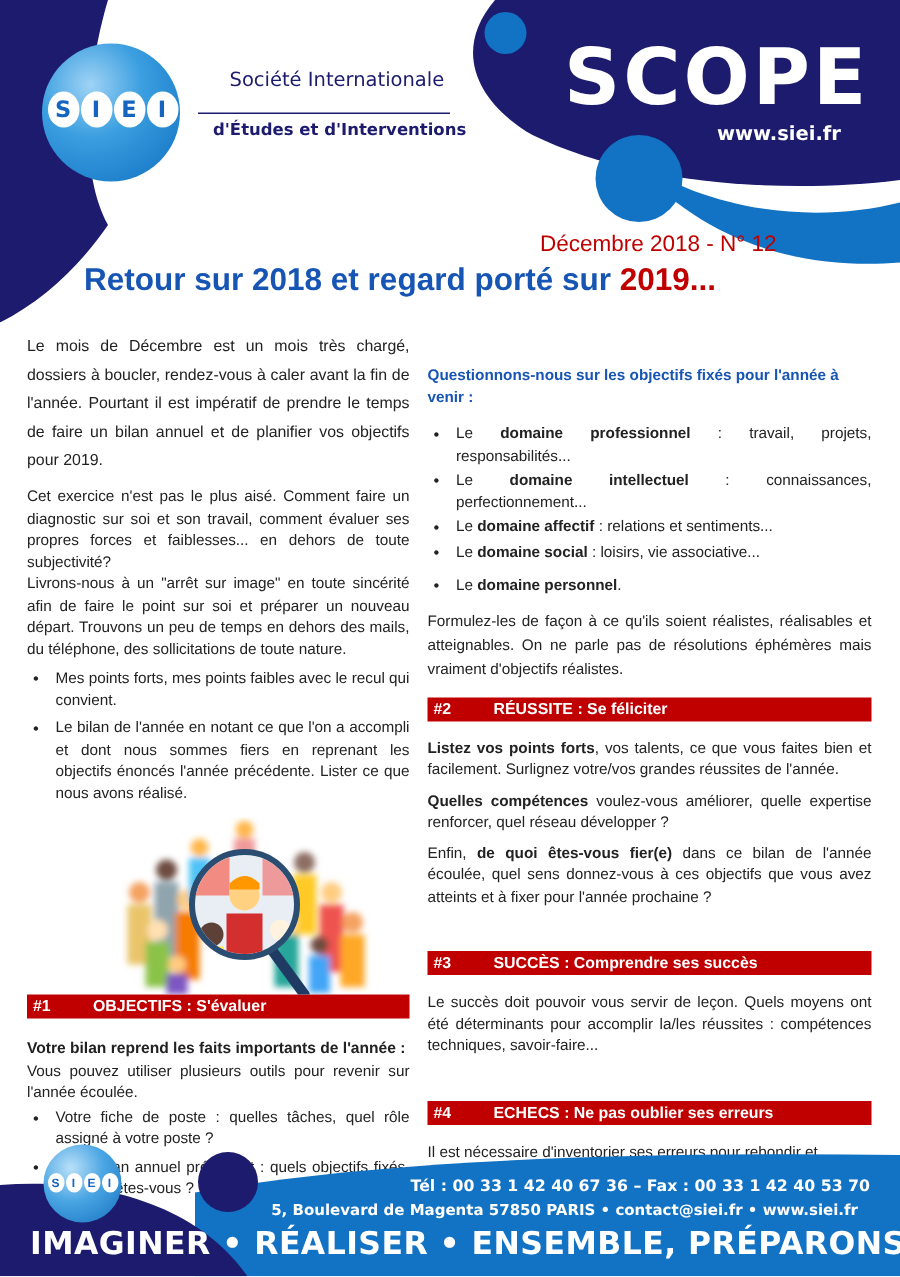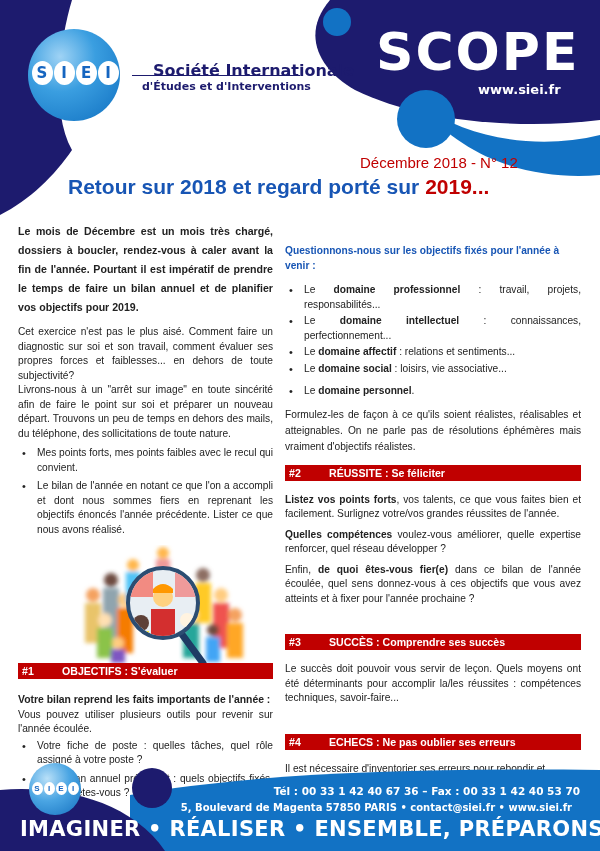--- a/index.html
+++ b/index.html
@@ -8,39 +8,39 @@
 
   
   .header { position: absolute; left: 0; top: 0; width: 600px; height: 215px; overflow: hidden; }
   .header svg.bg { position: absolute; left: 0; top: 0; }
   .logo-circle { position: absolute; left: 28px; top: 29px; width: 92px; height: 92px; border-radius: 50%;
     background: radial-gradient(circle at 35% 30%, #9fd3f5 0%, #3a9ee0 40%, #0f6fc0 100%); }
   .logo-letters { position: absolute; left: 30px; top: 61px; width: 90px; display: flex; justify-content: center; gap: 1px; }
   .logo-letters span { display: inline-flex; width: 21px; height: 24px; border-radius: 50%; background: #fff;
     color: #1565c0; font-weight: bold; font-size: 15px; align-items: center; justify-content: center;
     font-family: "DejaVu Sans", sans-serif; }
-  .org-line1 { position: absolute; left: 153px; top: 61px; font-size: 16px; font-weight: bold; color: #1d1b6e;
+  .org-line1 { position: absolute; left: 153px; top: 46px; font-size: 13px; font-weight: normal; color: #1d1b6e;
     font-family: "DejaVu Sans", sans-serif; }
   .org-rule { position: absolute; left: 132px; top: 75px; width: 168px; height: 1px; background: #1d1b6e; }
   .org-line2 { position: absolute; left: 142px; top: 80px; font-size: 11px; font-weight: bold; color: #1d1b6e;
     font-family: "DejaVu Sans", sans-serif; }
   .scope-title { position: absolute; left: 376px; top: 22px; font-size: 52px; font-weight: bold; color: #fff;
     letter-spacing: 2px; font-family: "DejaVu Sans", sans-serif; }
   .scope-url { position: absolute; left: 478px; top: 82px; font-size: 13px; font-weight: bold; color: #fff;
     font-family: "DejaVu Sans", sans-serif; }
   .issue-date { position: absolute; left: 360px; top: 154px; font-size: 15px; color: #c00000; }
-  .main-title { position: absolute; left: 68px; top: 175px; font-size: 21px; font-weight: bold; color: #1755b4; white-space: nowrap; }
+  .main-title { position: absolute; left: 56px; top: 175px; font-size: 21px; font-weight: bold; color: #1755b4; white-space: nowrap; }
   .main-title .year { color: #c00000; }
 
   
   .col { position: absolute; font-size: 10.2px; line-height: 14.5px; color: #222; }
   .col-left { left: 18px; top: 222px; width: 255px; }
   .col-right { left: 285px; top: 222px; width: 296px; }
   .just { text-align: justify; }
-  .lead { font-weight: bold; font-size: 10.6px; line-height: 19px; text-align: justify; margin-bottom: 8px; }
+  .lead { font-weight: normal; font-size: 10.6px; line-height: 19px; text-align: justify; margin-bottom: 8px; }
   p { margin-bottom: 6px; }
   ul.bul { list-style: none; margin-left: 0; }
   ul.bul li { position: relative; padding-left: 19px; margin-bottom: 4px; text-align: justify; }
   ul.bul li::before { content: "•"; position: absolute; left: 4px; top: 0; font-size: 11px; }
   b { font-weight: bold; }
   .q-head { color: #1755b4; font-weight: bold; font-size: 10.2px; margin-bottom: 10px; margin-top: 22px; }
 
   .section-bar { background: #c00000; color: #fff; font-weight: bold; font-size: 10.6px; height: 16px;
     line-height: 16px; padding-left: 4px; display: flex; }
   .section-bar .num { width: 40px; flex: none; }

